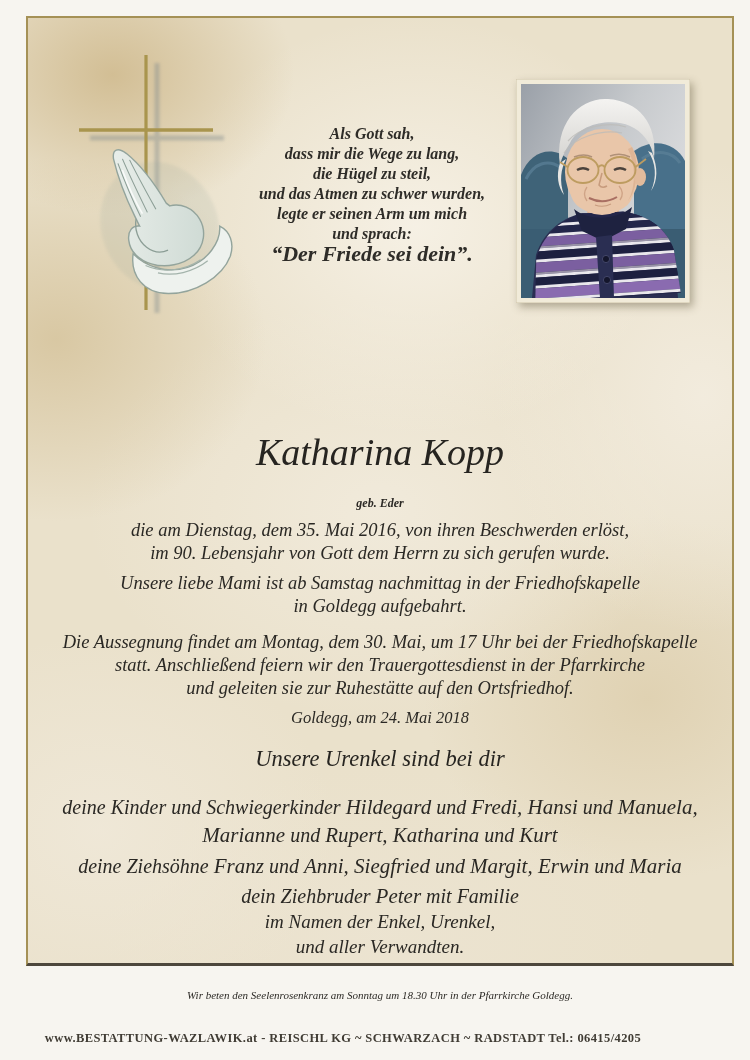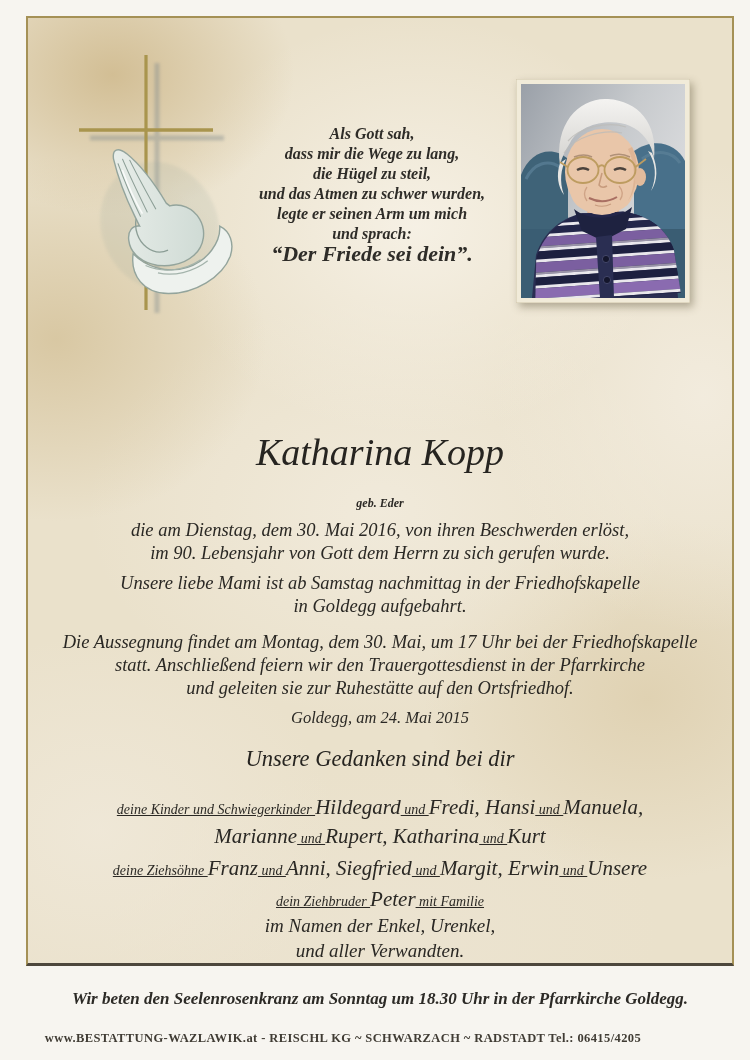--- a/index.html
+++ b/index.html
@@ -46,25 +46,25 @@
   .laying{ top: 554px; }
   .service{ top: 613px; }
   .dateline { top: 690px; font-style: italic; font-size: 16.5px; }
 
   .thoughts { top: 728px; font-style: italic; font-size: 22.5px; color: #262420; }
 
   .mourners { top: 776px; font-style: italic; color: #2a2824; }
   .m-line { line-height: 26px; }
   .m-line.tight { line-height: 24px; }
   .m-gap { margin-top: 3px; }
-  .seg-small  { font-size: 14px; text-decoration: underline; }
+  .seg-small  { font-size: 20px; }
   .seg-name   { font-size: 21px; }
   .seg-medium { font-size: 19px; line-height: 23px; }
 
-  .rosary { top: 971px; font-style: italic; font-size: 17px; font-weight: 700; color: #2c2a26; }
+  .rosary { top: 971px; font-style: italic; font-size: 11px; font-weight: 400; color: #2c2a26; }
 
   .page-footer {
     position: absolute; top: 1031px; left: 0; width: 686px;
     text-align: center; font-size: 12.5px; letter-spacing: .4px;
     color: #403c34; font-weight: bold;
   }
 
   .portrait {
     position: absolute; left: 488px; top: 61px; width: 174px; height: 224px;
     box-shadow: 3px 4px 8px rgba(100, 90, 65, .45);
@@ -220,43 +220,43 @@
         <path d="M79 126 Q87 129 95 125" fill="none" stroke="#c79b7d" stroke-width="1.1"></path>
       </g>
     </g>
   </svg>
 
 
   <div class="abs ctr name">Katharina Kopp</div>
   <div class="abs ctr sub2">geb. Eder</div>
 
   <div class="abs ctr para death">
-    <div>die am Dienstag, dem 30. Mai 2016, von ihren Beschwerden erlöst,</div>
+    <div>die am Dienstag, dem 35. Mai 2016, von ihren Beschwerden erlöst,</div>
     <div>im 90. Lebensjahr von Gott dem Herrn zu sich gerufen wurde.</div>
   </div>
 
   <div class="abs ctr para laying">
     <div>Unsere liebe Mami ist ab Samstag nachmittag in der Friedhofskapelle</div>
     <div>in Goldegg aufgebahrt.</div>
   </div>
 
   <div class="abs ctr para service">
     <div>Die Aussegnung findet am Montag, dem 30. Mai, um 17 Uhr bei der Friedhofskapelle</div>
     <div>statt. Anschließend feiern wir den Trauergottesdienst in der Pfarrkirche</div>
     <div>und geleiten sie zur Ruhestätte auf den Ortsfriedhof.</div>
   </div>
 
-  <div class="abs ctr dateline">Goldegg, am 24. Mai 2015</div>
-
-  <div class="abs ctr thoughts">Unsere Gedanken sind bei dir</div>
+  <div class="abs ctr dateline">Goldegg, am 24. Mai 2018</div>
+
+  <div class="abs ctr thoughts">Unsere Urenkel sind bei dir</div>
 
   <div class="abs ctr mourners">
     <div class="m-line"><span class="seg-small">deine Kinder und Schwiegerkinder </span><span class="seg-name">Hildegard</span><span class="seg-small"> und </span><span class="seg-name">Fredi, Hansi</span><span class="seg-small"> und </span><span class="seg-name">Manuela,</span></div>
     <div class="m-line"><span class="seg-name">Marianne</span><span class="seg-small"> und </span><span class="seg-name">Rupert, Katharina</span><span class="seg-small"> und </span><span class="seg-name">Kurt</span></div>
-    <div class="m-line m-gap"><span class="seg-small">deine Ziehsöhne </span><span class="seg-name">Franz</span><span class="seg-small"> und </span><span class="seg-name">Anni, Siegfried</span><span class="seg-small"> und </span><span class="seg-name">Margit, Erwin</span><span class="seg-small"> und </span><span class="seg-name">Unsere</span></div>
+    <div class="m-line m-gap"><span class="seg-small">deine Ziehsöhne </span><span class="seg-name">Franz</span><span class="seg-small"> und </span><span class="seg-name">Anni, Siegfried</span><span class="seg-small"> und </span><span class="seg-name">Margit, Erwin</span><span class="seg-small"> und </span><span class="seg-name">Maria</span></div>
     <div class="m-line tight m-gap"><span class="seg-small">dein Ziehbruder </span><span class="seg-name">Peter</span><span class="seg-small"> mit Familie</span></div>
     <div class="m-line tight"><span class="seg-medium">im Namen der Enkel, Urenkel,</span></div>
     <div class="m-line tight"><span class="seg-medium">und aller Verwandten.</span></div>
   </div>
 
   <div class="abs ctr rosary">Wir beten den Seelenrosenkranz am Sonntag um 18.30 Uhr in der Pfarrkirche Goldegg.</div>
 
 </div>
 
 <div class="page-footer">www.BESTATTUNG-WAZLAWIK.at - REISCHL KG ~ SCHWARZACH ~ RADSTADT   Tel.: 06415/4205</div>

